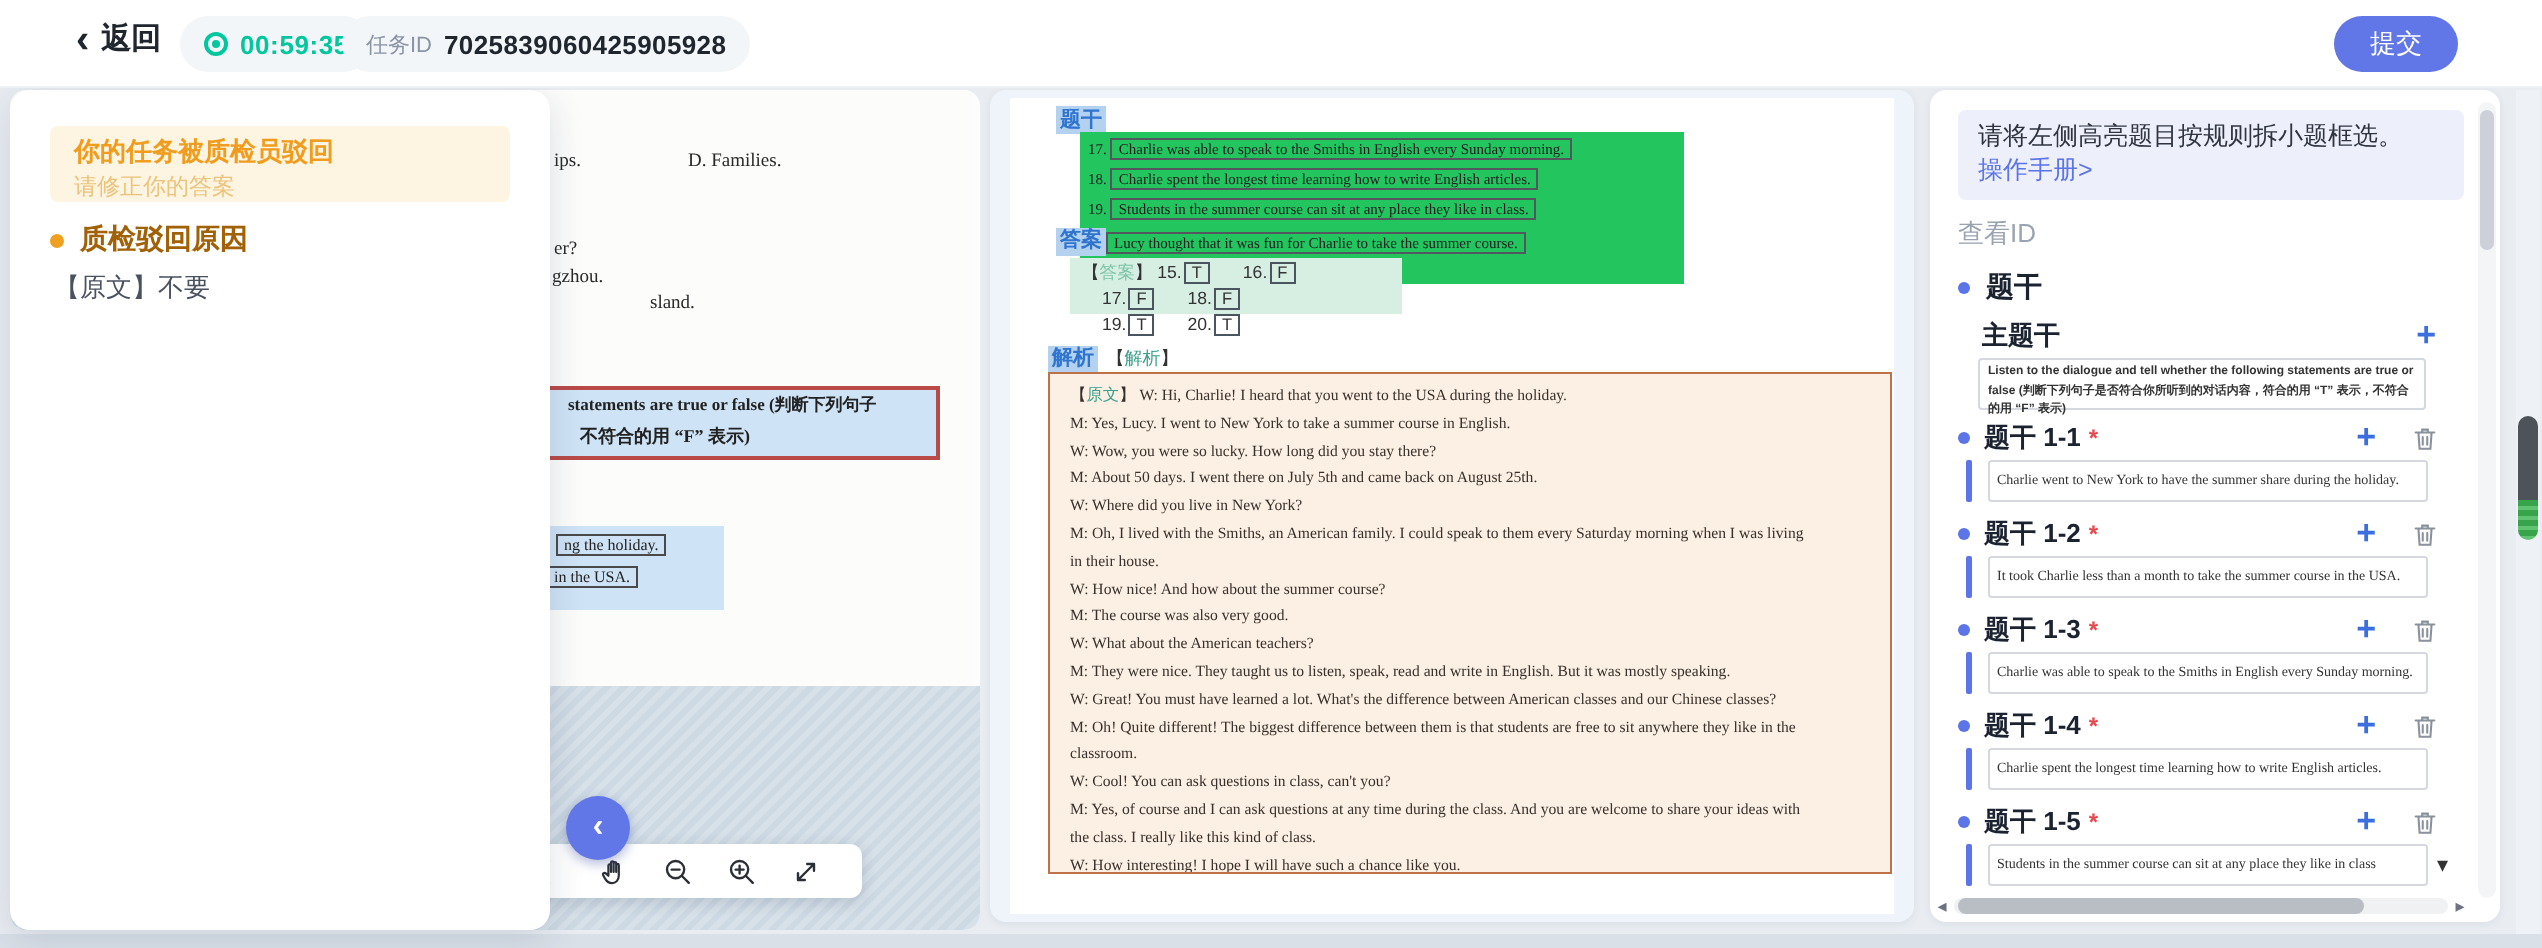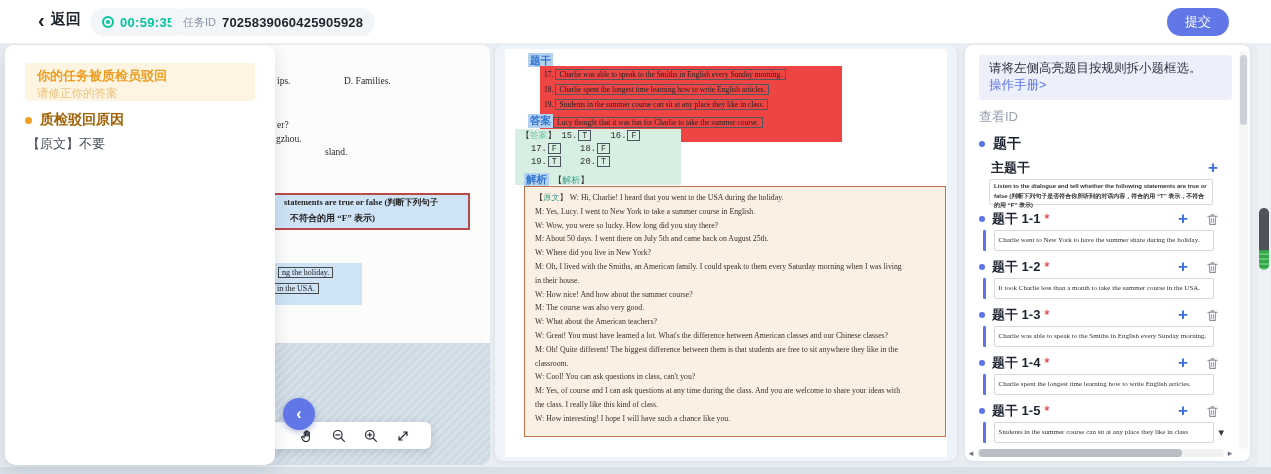--- a/index.html
+++ b/index.html
@@ -47,27 +47,27 @@
   .reason-row { position:absolute; left:20px; top:66px; display:flex; align-items:center; gap:8px; }
   .dot-orange { width:7px; height:7px; border-radius:50%; background:#f0a020; }
   .reason-title { font-size:14px; font-weight:bold; color:#a16207; }
   .reason-body { position:absolute; left:22px; top:90px; font-size:13px; color:#4a5260; }
 
   
   .middle { position:absolute; left:495px; top:45px; width:462px; height:416px; background:#eef4f9; border-radius:8px; box-shadow:0 1px 4px rgba(40,60,90,.08); overflow:hidden; z-index:5; }
   .mid-page { position:absolute; left:10px; right:10px; top:4px; bottom:4px; background:#fff; }
   .chip { display:inline-block; background:#b4d2f0; color:#2f74cf; font-size:10.5px; font-weight:bold; padding:1px 2px; line-height:12px; }
   .stem-chip { position:absolute; left:33px; top:8px; }
-  .q-block { position:absolute; left:45px; top:21px; width:302px; height:76px; background:#ef4444;text-align:center; }
+  .q-block { position:absolute; left:45px; top:21px; width:302px; height:76px; background:#22c55e;text-align:center; }
   .q-row { position:absolute; left:4px; white-space:nowrap; font-family:"Liberation Serif", serif; font-size:7.5px; color:#222; }
   .q-row .qnum { margin-right:2px; }
   .qbox { display:inline-block; border:1px solid #54585e; padding:0px 3px; }
   .qr0 { top:3px; } .qr1 { top:18px; } .qr2 { top:33px; } .qr3 { top:48px; left:-12px; }
   .ans-chip-inline { position:relative; z-index:2; margin-right:0px; vertical-align:1px; }
-  .a-block { position:absolute; left:20px; top:84px; width:166px; height:56px; background:#d6efe2; padding:1px 6px; font-family:Liberation Mono, monospace; font-size:8.8px; color:#333; }
+  .a-block { position:absolute; left:40px; top:84px; width:166px; height:28px; background:#d6efe2; padding:1px 6px; font-family:Liberation Sans, sans-serif; font-size:8.8px; color:#333; }
   .a-row { line-height:13px; white-space:nowrap; }
   .a-row.ind { padding-left:10px; }
   .abox { display:inline-block; border:1px solid #4a5560; padding:0 3px; margin-left:1px; font-size:8.3px; line-height:9px; }
   .apair { margin-right:14px; }
   .bracket-word { color:#3aa08c; font-style:normal; }
   .a-block .bracket-word { color:#7cc4a8; }
   .ana-row { position:absolute; left:29px; top:128px; font-family:"Liberation Serif", serif; font-size:9px; color:#333; }
   .ana-row .chip { margin-right:2px; }
   .dlg-box { position:absolute; left:29px; top:141px; width:422px; height:251px; background:#fcefe3; border:1px solid #bf7247; padding:4px 8px 0 10px; overflow:hidden; }
   .dlg-line { font-family:"Liberation Serif", serif; font-size:7.8px; line-height:13.8px; color:#38302a; white-space:nowrap; overflow:hidden; }
@@ -232,20 +232,21 @@
       <div class="dlg-line"><span class="dlg-prefix"><span>【</span><span class="bracket-word">原文</span><span>】</span></span> <span>W: Hi, Charlie! I heard that you went to the USA during the holiday.</span></div>
       <div class="dlg-line">M: Yes, Lucy. I went to New York to take a summer course in English.</div>
       <div class="dlg-line">W: Wow, you were so lucky. How long did you stay there?</div>
       <div class="dlg-line">M: About 50 days. I went there on July 5th and came back on August 25th.</div>
       <div class="dlg-line">W: Where did you live in New York?</div>
       <div class="dlg-line">M: Oh, I lived with the Smiths, an American family. I could speak to them every Saturday morning when I was living</div>
       <div class="dlg-line">in their house.</div>
       <div class="dlg-line">W: How nice! And how about the summer course?</div>
       <div class="dlg-line">M: The course was also very good.</div>
       <div class="dlg-line">W: What about the American teachers?</div>
+      <div class="dlg-line">M: They were nice. They taught us to listen, speak, read and write in English. But it was mostly speaking.</div>
       <div class="dlg-line">W: Great! You must have learned a lot. What's the difference between American classes and our Chinese classes?</div>
       <div class="dlg-line">M: Oh! Quite different! The biggest difference between them is that students are free to sit anywhere they like in the</div>
       <div class="dlg-line">classroom.</div>
       <div class="dlg-line">W: Cool! You can ask questions in class, can't you?</div>
       <div class="dlg-line">M: Yes, of course and I can ask questions at any time during the class. And you are welcome to share your ideas with</div>
       <div class="dlg-line">the class. I really like this kind of class.</div>
       <div class="dlg-line">W: How interesting! I hope I will have such a chance like you.</div>
     </div>
   </div>
 

